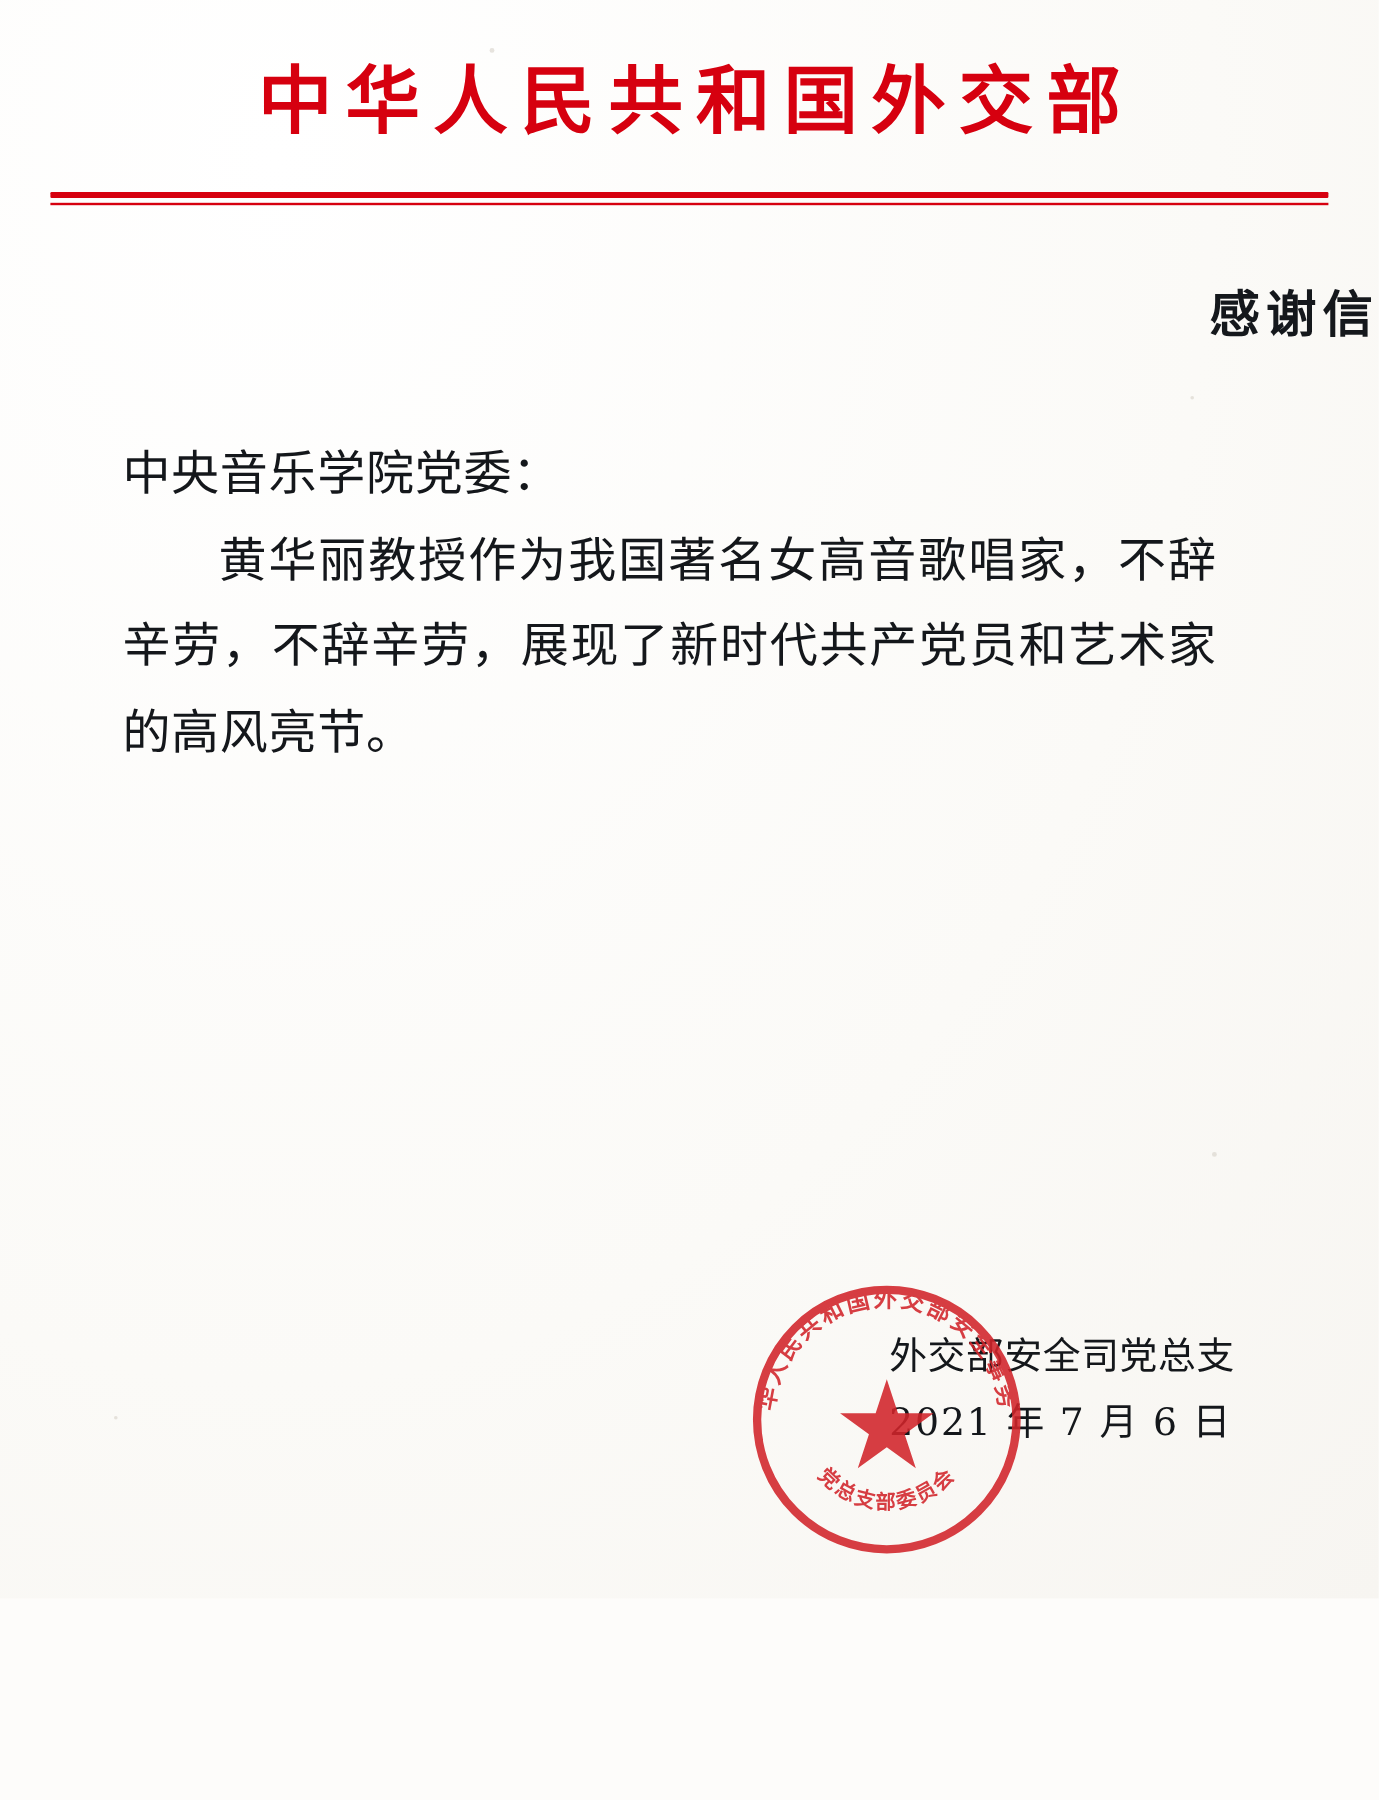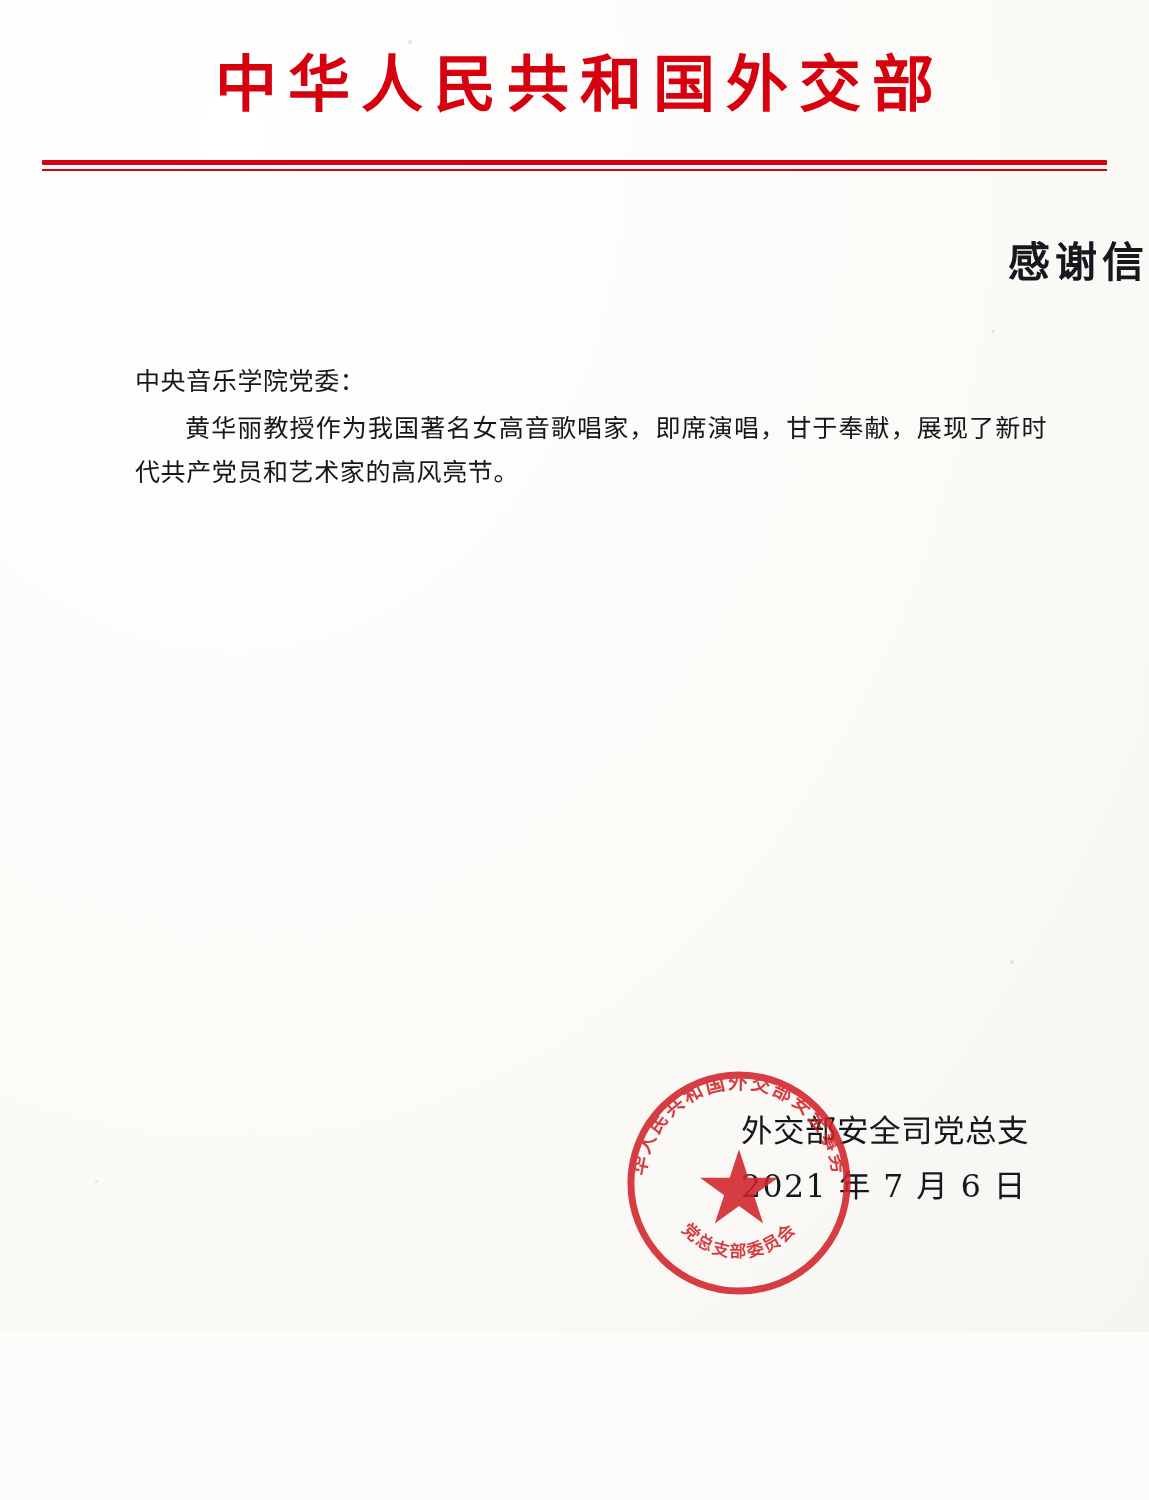--- a/index.html
+++ b/index.html
@@ -65,24 +65,24 @@
     text-align: right;
     font-size: 42px;
     font-weight: 700;
     letter-spacing: 5px;
     color: #15181c;
   }
   
   .body-block {
     position: absolute;
     top: 360px;
-    left: 135px;
+    left: 102px;
     width: 912px;
     color: #14171b;
-    font-size: 25px;
+    font-size: 40px;
     line-height: 1.78;
     letter-spacing: 0.6px;
   }
   .salutation {
     margin: 0 0 2px 0;
   }
   .para {
     margin: 0;
     text-indent: 2em;
     text-align: justify;
@@ -134,21 +134,21 @@
   </div>
   <div class="rule-wrap">
     <div class="rule-thick"></div>
     <div class="rule-thin"></div>
   </div>
 
   <div class="doc-title">感谢信</div>
 
   <div class="body-block">
     <p class="salutation">中央音乐学院党委：</p>
-    <p class="para">黄华丽教授作为我国著名女高音歌唱家，即席演唱，甘于奉献，展现了新时代共产党员和艺术家的高风亮节。</p>
+    <p class="para">黄华丽教授作为我国著名女高音歌唱家，不辞辛劳，不辞辛劳，展现了新时代共产党员和艺术家的高风亮节。</p>
   </div>
 
   <div class="signature">
     <div>外交部安全司党总支</div>
     <div class="sign-date">2021 年 7 月 6 日</div>
   </div>
 
   <div class="seal">
     <svg viewBox="0 0 240 240" xmlns="http://www.w3.org/2000/svg">
       <defs>

